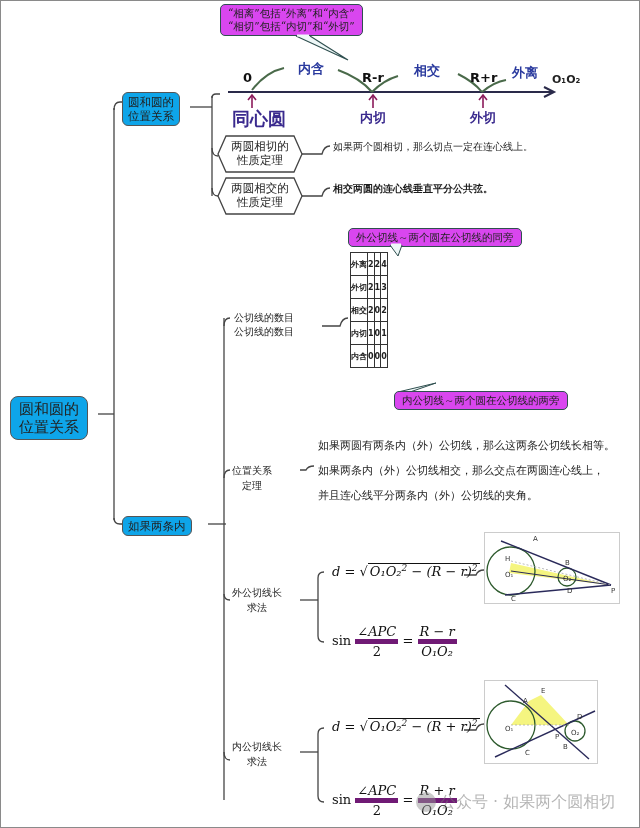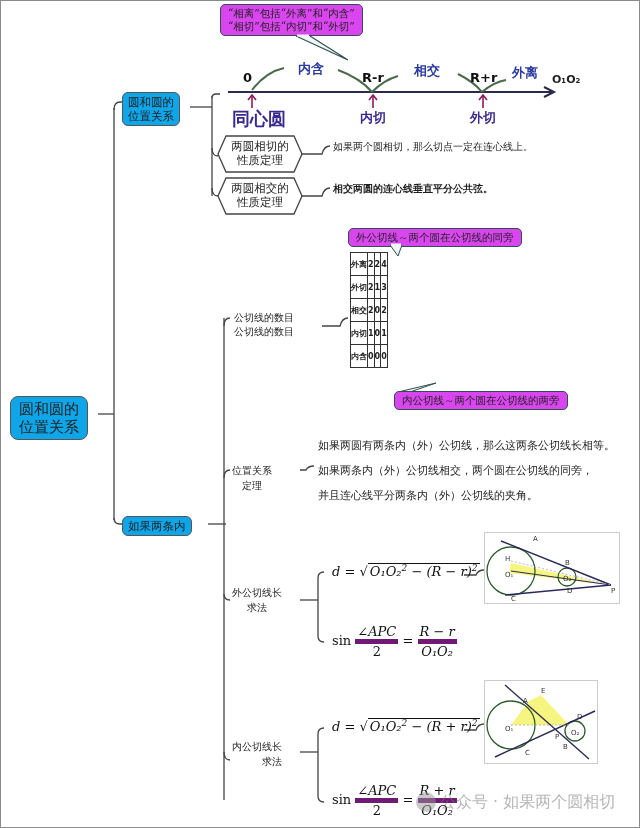--- a/index.html
+++ b/index.html
@@ -192,21 +192,21 @@
     <td>0</td>
   </tr>
 </tbody>
   </table>
 
 <div class="abs txt" style="left:232px;top:463px;text-align:center;line-height:15px;">
   <div>位置关系</div>
   <div>定理</div>
 </div>
 <div class="abs txt" style="left:318px;top:438px;font-size:11px;">如果两圆有两条内（外）公切线，那么这两条公切线长相等。</div>
-<div class="abs txt" style="left:318px;top:463px;font-size:11px;">如果两条内（外）公切线相交，两个圆在公切线的同旁，</div>
+<div class="abs txt" style="left:318px;top:463px;font-size:11px;">如果两条内（外）公切线相交，那么交点在两圆连心线上，</div>
 <div class="abs txt" style="left:318px;top:488px;font-size:11px;">并且连心线平分两条内（外）公切线的夹角。</div>
 
 <div class="abs txt" style="left:232px;top:585px;text-align:center;line-height:15px;">
   <div>外公切线长</div>
   <div>求法</div>
 </div>
 <div class="formula" style="left:332px;top:563px;">
   <span>d =</span>
   <span style="font-style:normal;">√</span><span style="border-top:1px solid #111;padding:0 2px;"><span>O₁O₂</span><sup style="font-size:9px;">2</sup> − <span>(R − r)</span><sup style="font-size:9px;">2</sup></span>
 </div>
@@ -230,21 +230,21 @@
     <text x="20" y="28">H</text>
     <text x="20" y="44">O₁</text>
     <text x="80" y="32">B</text>
     <text x="78" y="48">O₂</text>
     <text x="82" y="60">D</text>
     <text x="26" y="68">C</text>
     <text x="126" y="60">P</text>
   </g>
 </svg>
 
-<div class="abs txt" style="left:232px;top:739px;text-align:right;line-height:15px;">
+<div class="abs txt" style="left:232px;top:739px;text-align:center;line-height:15px;">
   <div>内公切线长</div>
   <div>求法</div>
 </div>
 <div class="formula" style="left:332px;top:718px;">
   <span>d =</span>
   <span style="font-style:normal;">√</span><span style="border-top:1px solid #111;padding:0 2px;"><span>O₁O₂</span><sup style="font-size:9px;">2</sup> − <span>(R + r)</span><sup style="font-size:9px;">2</sup></span>
 </div>
 <div class="formula" style="left:332px;top:783px;">
   <span style="font-style:normal;">sin</span>
   <span class="frac"><span class="num">∠APC</span><span class="den" style="font-style:normal;">2</span></span>

